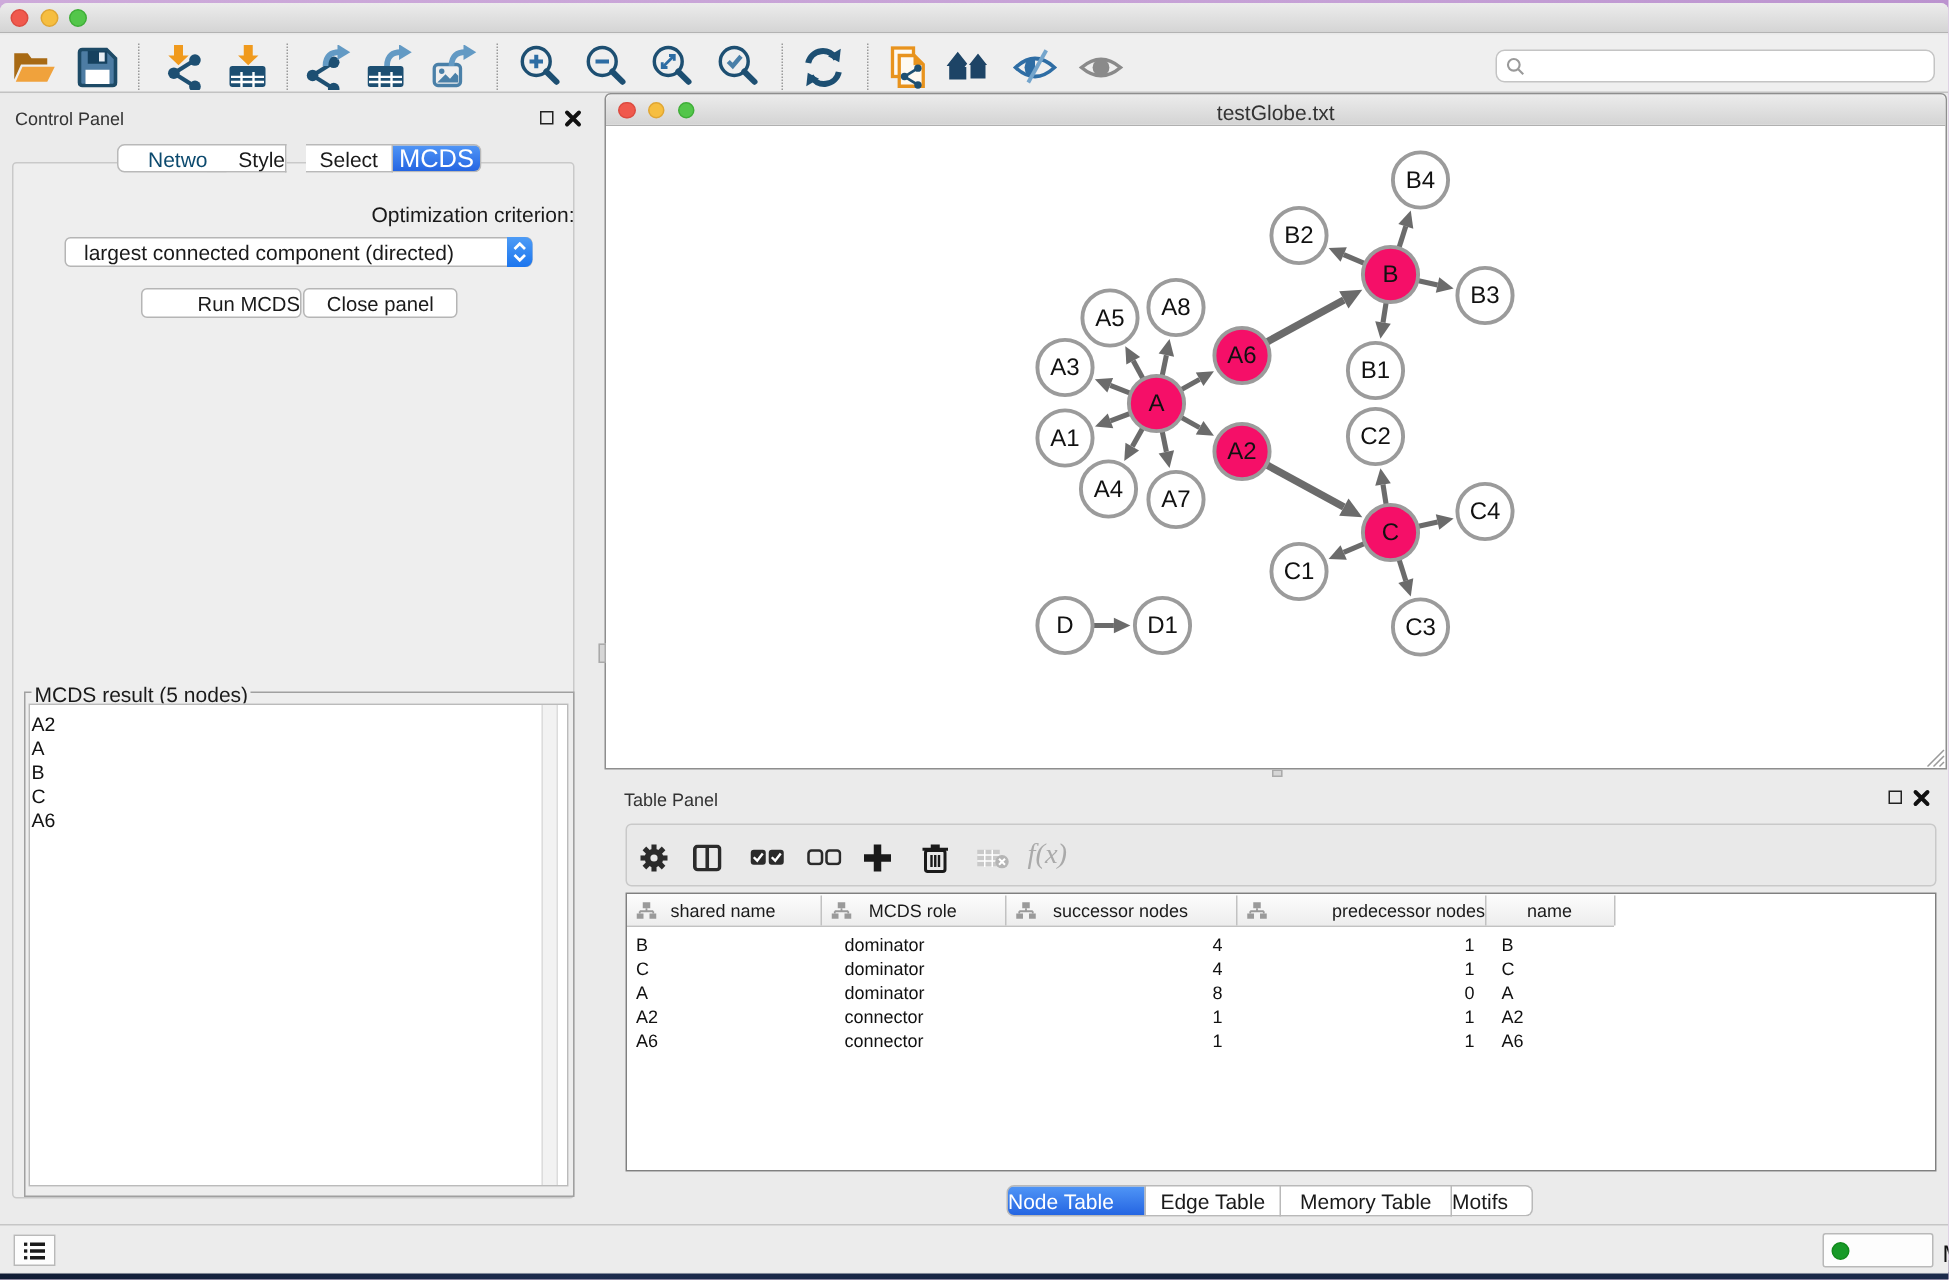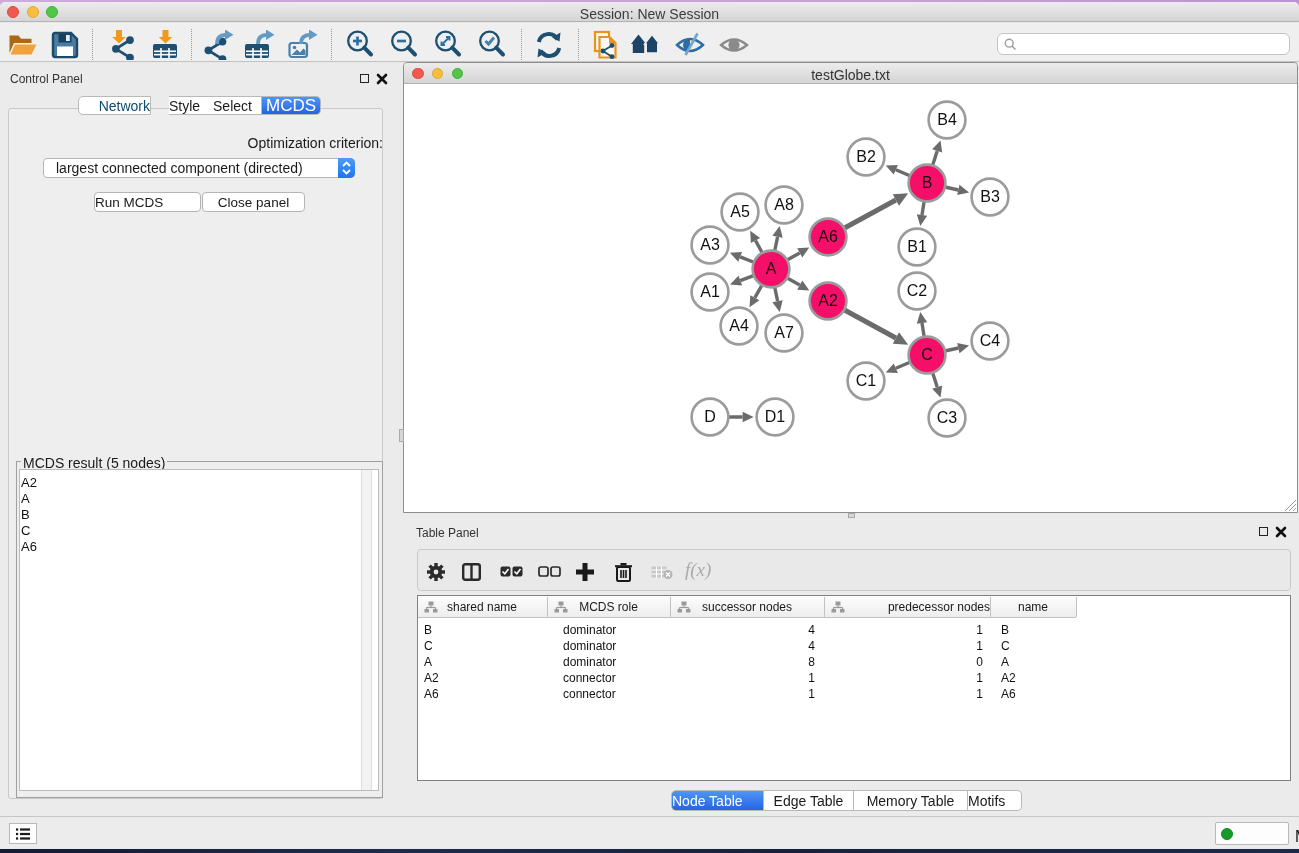--- a/index.html
+++ b/index.html
@@ -4,21 +4,20 @@
 * { margin:0; padding:0; box-sizing:border-box; }
 body { width:1299px; height:853px; position:relative; overflow:hidden;
   font-family:"Liberation Sans", sans-serif; background:linear-gradient(90deg,#cdaada,#c5a0d6 70%,#bb93cf); }
 .abs { position:absolute; }
 </style></head><body>
 
 <div class="abs" style="left:0;top:840px;width:1299px;height:13px;background:#16233f"></div>
 <div class="abs" style="left:0;top:848px;width:1299px;height:5px;background:linear-gradient(90deg,#101c34,#1d2c4e 30%,#14223e 60%,#1b2a4a)"></div>
 <div class="abs" style="left:0;top:2px;width:1299px;height:847px;background:#e9e9e9;border-radius:5px 5px 0 0;overflow:hidden">
 <div class="abs" style="left:0;top:0;width:1299px;height:20px;background:linear-gradient(#ececec,#d5d5d5);border-bottom:1px solid #b3b3b3;border-radius:5px 5px 0 0"></div>
-<div class="abs" style="left:0;top:4px;width:1299px;text-align:center;font-size:14px;color:#3c3c3c">Session: New Session</div>
 <div style="position:absolute;left:7.0px;top:4.0px;width:12px;height:12px;border-radius:50%;background:#f0594d;border:1px solid #dc4b40;box-sizing:border-box"></div>
 <div style="position:absolute;left:26.7px;top:4.0px;width:12px;height:12px;border-radius:50%;background:#f6be40;border:1px solid #e0a633;box-sizing:border-box"></div>
 <div style="position:absolute;left:46.4px;top:4.0px;width:12px;height:12px;border-radius:50%;background:#53c64a;border:1px solid #3fae38;box-sizing:border-box"></div>
 <div class="abs" style="left:0;top:21px;width:1299px;height:39px;background:#efefef;border-bottom:1px solid #c2c2c2"></div>
 <div class="abs" style="left:0;top:61px;width:1299px;height:753px;background:#ebebeb"></div>
 <div class="abs" style="left:0;top:814px;width:1299px;height:32px;background:#ececec;border-top:1px solid #c6c6c6"></div>
 </div>
 <div class="abs" style="left:0;top:2px;width:1299px;height:60px">
 <svg width="30" height="30" viewBox="0 0 30 30" style="position:absolute;left:8px;top:28px">
       <path d="M 1.5 5.5 L 10.5 5.5 L 13 8.8 L 23.5 8.8 L 23.5 13 L 6 13 L 1.5 23 Z" fill="#a86a14"></path>
@@ -134,32 +133,32 @@
       <line x1="8" y1="8" x2="11.5" y2="11.5" stroke="#9a9a9a" stroke-width="1.4"></line>
     </svg>
 </div>
 <div class="abs" style="left:10px;top:72px;font-size:12px;color:#333">Control Panel</div>
 <div style="position:absolute;left:360px;top:74px;width:9px;height:9px;border:1.6px solid #222;box-sizing:border-box"></div>
 <svg style="position:absolute;left:376px;top:73px" width="12" height="12" viewBox="0 0 12 12">
     <path d="M 2 2 L 10 10 M 10 2 L 2 10" stroke="#111" stroke-width="2.6" stroke-linecap="round"></path>
   </svg>
 <div class="abs" style="left:8px;top:108px;width:375px;height:691px;background:#eeeeee;border:1px solid #c9c9c9;border-radius:3px"></div>
 <div class="abs" style="left:78px;top:96px;width:73px;height:19px;background:#ffffff;border:1px solid #b9b9b9;border-left-width:1px;border-radius:5px 0 0 5px;color:#0c4a6e;font-size:14px;text-align:right;line-height:18px">Network</div>
-<div class="abs" style="left:169px;top:96px;width:53px;height:19px;background:#ffffff;border:1px solid #b9b9b9;border-left-width:0px;border-radius:0 0 0 0;color:#1a1a1a;font-size:14px;text-align:left;line-height:18px">Style</div>
+<div class="abs" style="left:138px;top:96px;width:53px;height:19px;background:#ffffff;border:1px solid #b9b9b9;border-left-width:0px;border-radius:0 0 0 0;color:#1a1a1a;font-size:14px;text-align:right;line-height:18px">Style</div>
 <div class="abs" style="left:204px;top:96px;width:58px;height:19px;background:#ffffff;border:1px solid #b9b9b9;border-left-width:0px;border-radius:0 0 0 0;color:#1a1a1a;font-size:14px;text-align:center;line-height:18px">Select</div>
 <div class="abs" style="left:262px;top:96px;width:59px;height:19px;background:linear-gradient(#4f95f6,#2565e2);border:1px solid #b9b9b9;border-left-width:0px;border-radius:0 5px 5px 0;color:#fff;font-size:17px;text-align:center;line-height:18px">MCDS</div>
 <div class="abs" style="left:8px;top:135px;width:375px;text-align:right;font-size:14px;color:#1a1a1a">Optimization criterion:</div>
 <div class="abs" style="left:43px;top:158px;width:312px;height:20px;background:#fff;border:1px solid #b5b5b5;border-radius:4px"></div>
 <div class="abs" style="left:56px;top:160px;font-size:14px;color:#1a1a1a">largest connected component (directed)</div>
 <div class="abs" style="left:338px;top:158px;width:17px;height:20px;background:linear-gradient(#4e9cf6,#1b75ee);border-radius:0 5px 5px 0"></div>
 <svg class="abs" style="left:341px;top:161px" width="11" height="14" viewBox="0 0 11 14">
     <path d="M 2 5 L 5.5 1.5 L 9 5" fill="none" stroke="#fff" stroke-width="1.8"></path>
     <path d="M 2 9 L 5.5 12.5 L 9 9" fill="none" stroke="#fff" stroke-width="1.8"></path>
   </svg>
-<div class="abs" style="left:94px;top:192px;width:107px;height:20px;background:#fff;border:1px solid #b5b5b5;border-radius:4px;font-size:13.5px;color:#1a1a1a;text-align:left;line-height:19px">Run MCDS</div>
+<div class="abs" style="left:94px;top:192px;width:107px;height:20px;background:#fff;border:1px solid #b5b5b5;border-radius:4px;font-size:13.5px;color:#1a1a1a;text-align:right;line-height:19px">Run MCDS</div>
 <div class="abs" style="left:202px;top:192px;width:103px;height:20px;background:#fff;border:1px solid #b5b5b5;border-radius:4px;font-size:13.5px;color:#1a1a1a;text-align:center;line-height:19px">Close panel</div>
 <div class="abs" style="left:16px;top:461px;width:367px;height:337px;border:1px solid #a0a0a0"></div>
 <div class="abs" style="left:21px;top:455px;background:#eeeeee;padding:0 2px;font-size:14px;color:#1a1a1a">MCDS result (5 nodes)</div>
 <div class="abs" style="left:19px;top:469px;width:360px;height:322px;background:#fff;border:1px solid #bbb"></div>
 <div class="abs" style="left:361px;top:470px;width:11px;height:320px;background:#f2f2f2;border-left:1px solid #dcdcdc;border-right:1px solid #dcdcdc"></div>
 <div class="abs" style="left:21px;top:475px;font-size:13px;color:#111">A2</div>
 <div class="abs" style="left:21px;top:491px;font-size:13px;color:#111">A</div>
 <div class="abs" style="left:21px;top:507px;font-size:13px;color:#111">B</div>
 <div class="abs" style="left:21px;top:523px;font-size:13px;color:#111">C</div>
 <div class="abs" style="left:21px;top:539px;font-size:13px;color:#111">A6</div>

